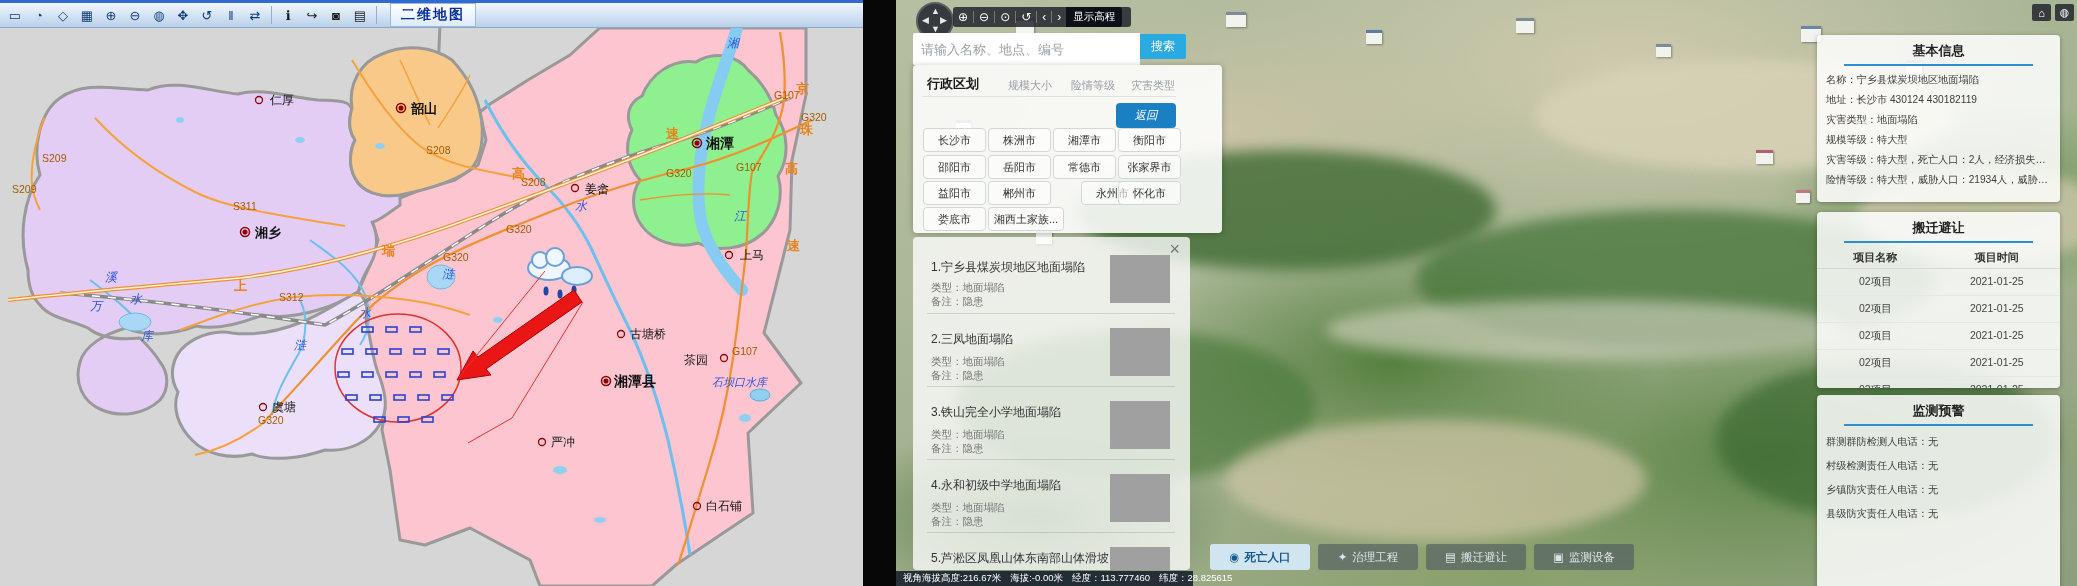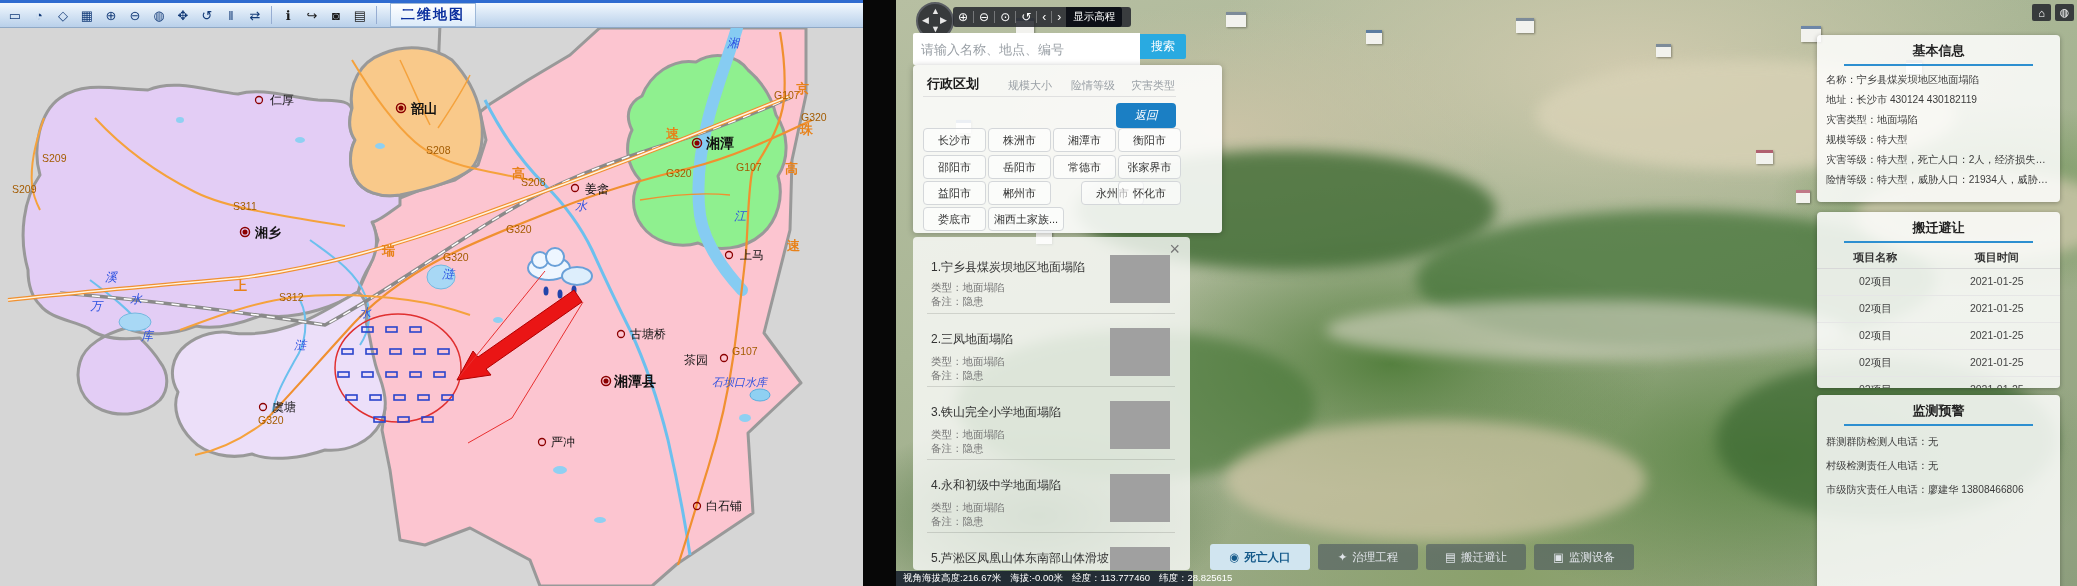--- a/index.html
+++ b/index.html
@@ -439,15 +439,16 @@
       <span class="sc1">02项目</span>
         <span class="sc2">2021-01-25</span>
       </div>
   </div>
 
   <div class="rPanel" style="top:395px;height:203px;">
     <div class="rTitle">监测预警</div>
     <div class="rLine"></div>
     <div class="rRow" style="padding:5px 9px;">群测群防检测人电话：无</div>
     <div class="rRow" style="padding:5px 9px;">村级检测责任人电话：无</div>
-    <div class="rRow" style="padding:5px 9px;">市级防灾责任人电话：廖建华 13808466806</div>
+    <div class="rRow" style="padding:5px 9px;">乡镇防灾责任人电话：无</div>
+    <div class="rRow" style="padding:5px 9px;">县级防灾责任人电话：无</div>
   </div>
 </div>
 
 </body></html>

